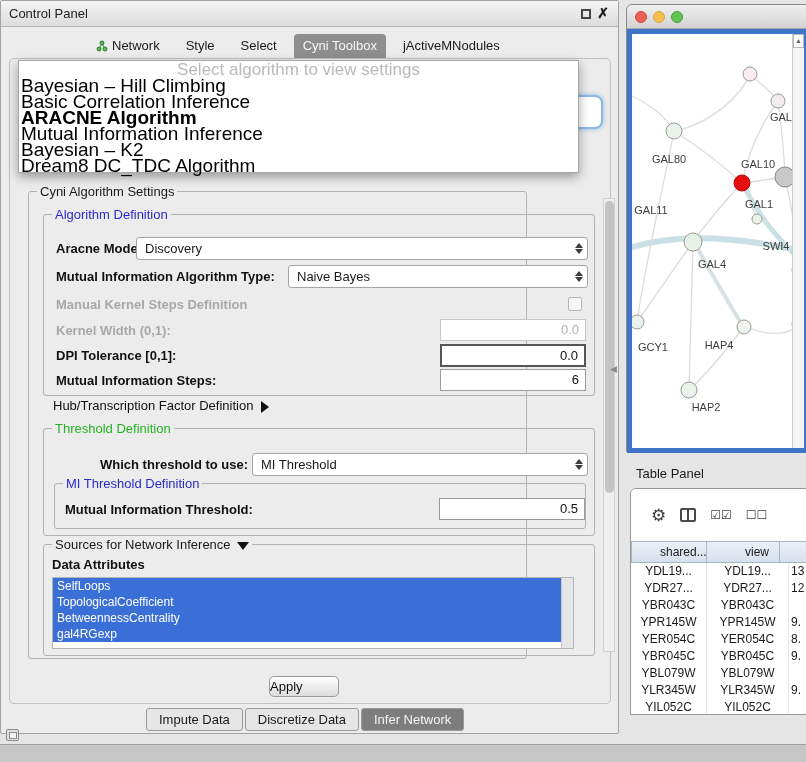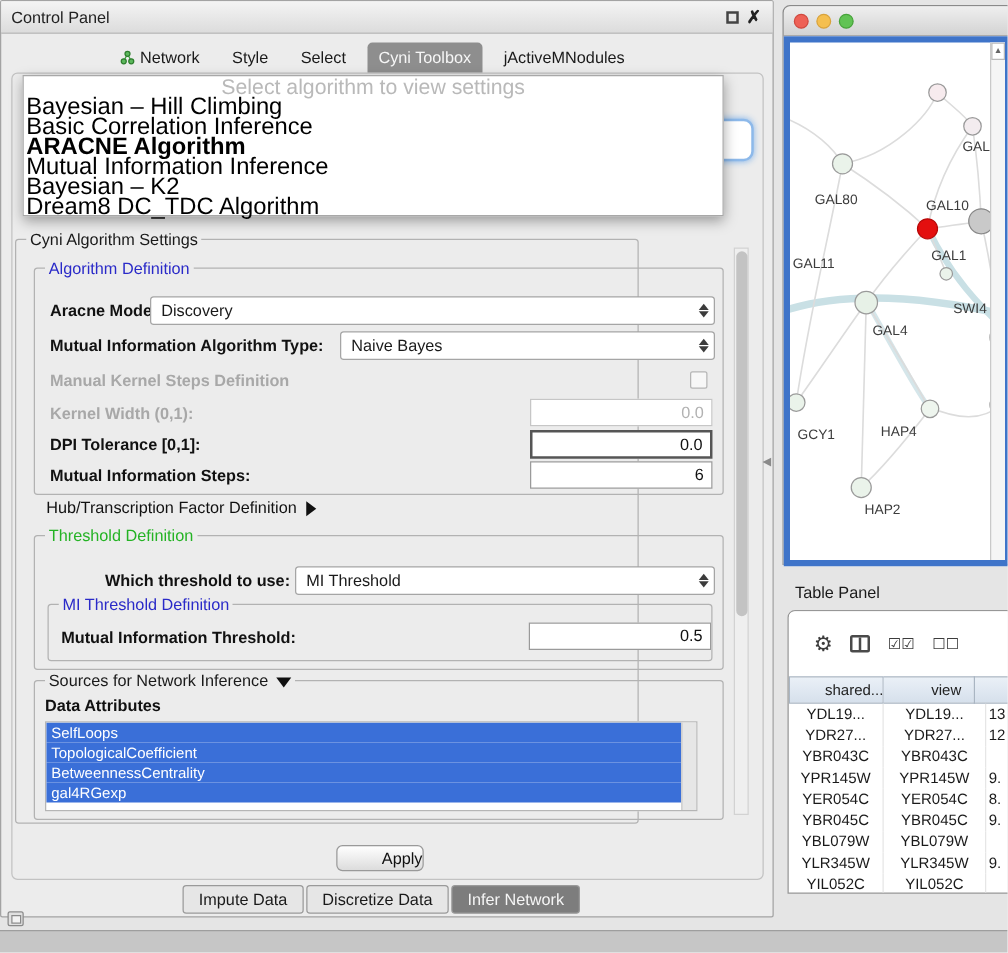--- a/index.html
+++ b/index.html
@@ -52,21 +52,21 @@
   .tri-right { display:inline-block; width:0; height:0; border-left:8px solid #111; border-top:6px solid transparent; border-bottom:6px solid transparent; vertical-align:middle; margin-left:8px; }
   .tri-down { display:inline-block; width:0; height:0; border-top:8px solid #111; border-left:6px solid transparent; border-right:6px solid transparent; vertical-align:middle; margin-left:6px; }
 
   .src-list { background:#fff; border:1px solid #b5b5b5; overflow:hidden; }
   .src-item { height:16px; line-height:16px; background:#3a6fd8; color:#fff; font-size:12px; padding-left:4px; width:calc(100% - 12px); }
   .src-vscroll { position:absolute; right:0; top:0; width:12px; height:100%; background:#e6e6e6; border-left:1px solid #c8c8c8; }
 
   .vscroll-track { background:#efefef; border:1px solid #d2d2d2; }
   .vscroll-thumb { position:absolute; left:1px; width:9px; background:#c3c3c3; border-radius:5px; }
 
-  .btn { background:linear-gradient(#ffffff,#dcdcdc); border:1px solid #9a9a9a; border-radius:5px; font-size:13px; text-align:right; line-height:19px; color:#111; }
+  .btn { background:linear-gradient(#ffffff,#dcdcdc); border:1px solid #9a9a9a; border-radius:5px; font-size:13px; text-align:left; line-height:19px; color:#111; }
 
   .bottom-tabs { left:145px; top:707px; display:flex; gap:2px; }
   .btab { padding:3px 12px; border:1px solid #9a9a9a; border-radius:3px; background:#e6e6e6; font-size:13px; }
   .btab.selected { background:#7d7d7d; color:#f5f5f5; }
 
   .splitter-arrow { left:610px; top:364px; font-size:9px; color:#8a8a8a; }
 
   
   .net-window { left:626px; top:4px; width:182px; height:448px; background:#ececec; border:1px solid #8a8a8a; border-radius:6px 0 0 0; }
   .net-titlebar { left:0; top:0; width:100%; height:24px; background:linear-gradient(#efefef,#d3d3d3); border-bottom:1px solid #aaa; border-radius:6px 0 0 0; }
@@ -134,21 +134,21 @@
   <div class="abs dd-popup">
     <div class="dd-placeholder">Select algorithm to view settings</div>
     <div class="dd-item">Bayesian – Hill Climbing</div>
     <div class="dd-item">Basic Correlation Inference</div>
     <div class="dd-item bold">ARACNE Algorithm</div>
     <div class="dd-item">Mutual Information Inference</div>
     <div class="dd-item">Bayesian – K2</div>
     <div class="dd-item">Dream8 DC_TDC Algorithm</div>
   </div>
 
-  <div class="abs group" style="left:11px; top:190px; width:499px; height:468px;padding-left:30px;">
+  <div class="abs group" style="left:27px; top:190px; width:499px; height:468px;padding-left:30px;">
     <span class="gtitle">Cyni Algorithm Settings</span>
 
     <div class="abs vscroll-track" style="left:574px; top:6px; width:12px; height:454px;">
       <div class="vscroll-thumb" style="top:2px; height:292px;"></div>
     </div>
 
     <div class="abs group" style="left:14px; top:22px; width:552px; height:182px;">
       <span class="gtitle blue">Algorithm Definition</span>
 
       <span class="abs flabel" style="left:12px; top:26px;">Aracne Mode:</span>

